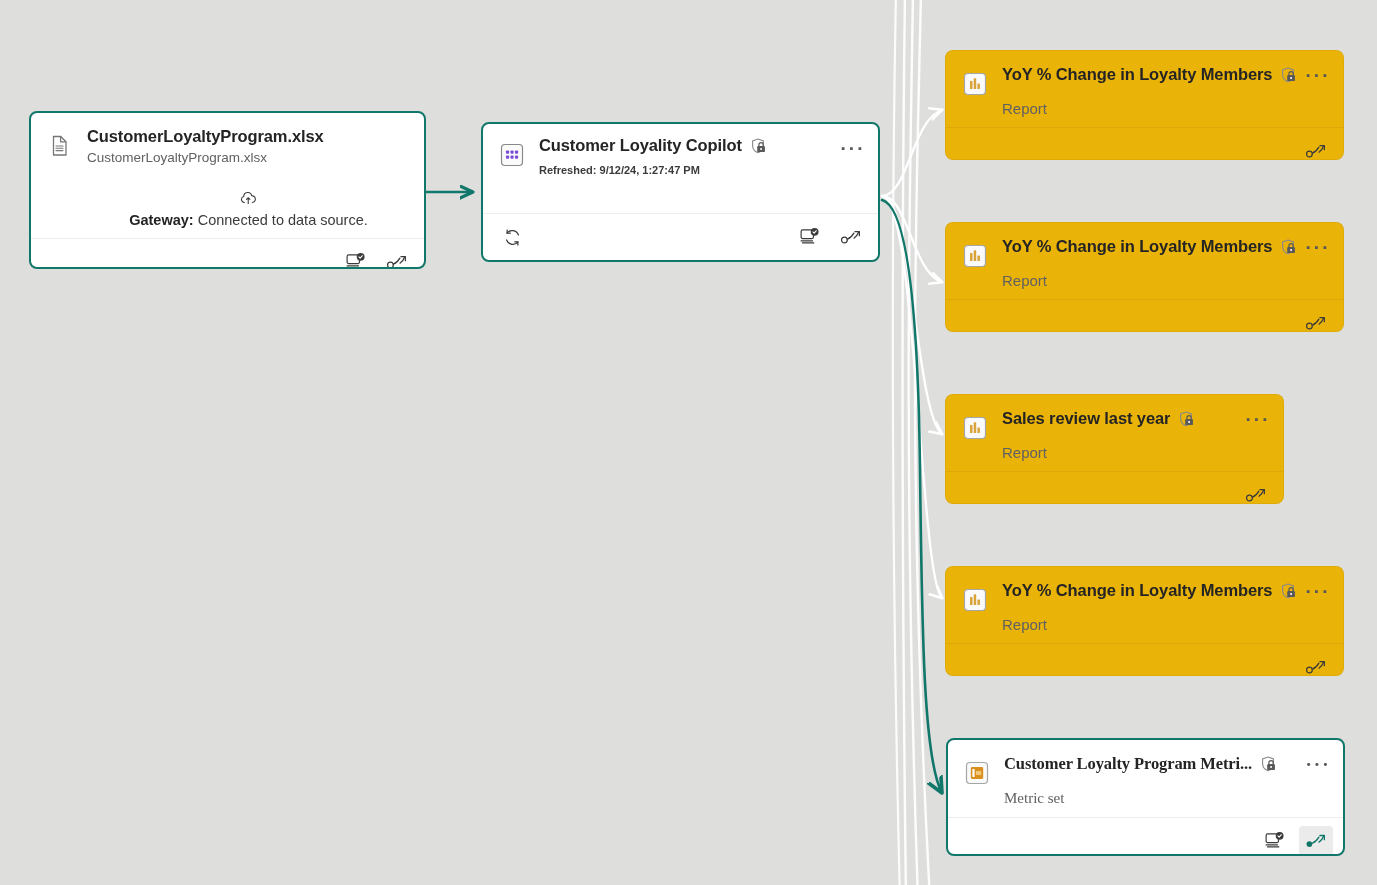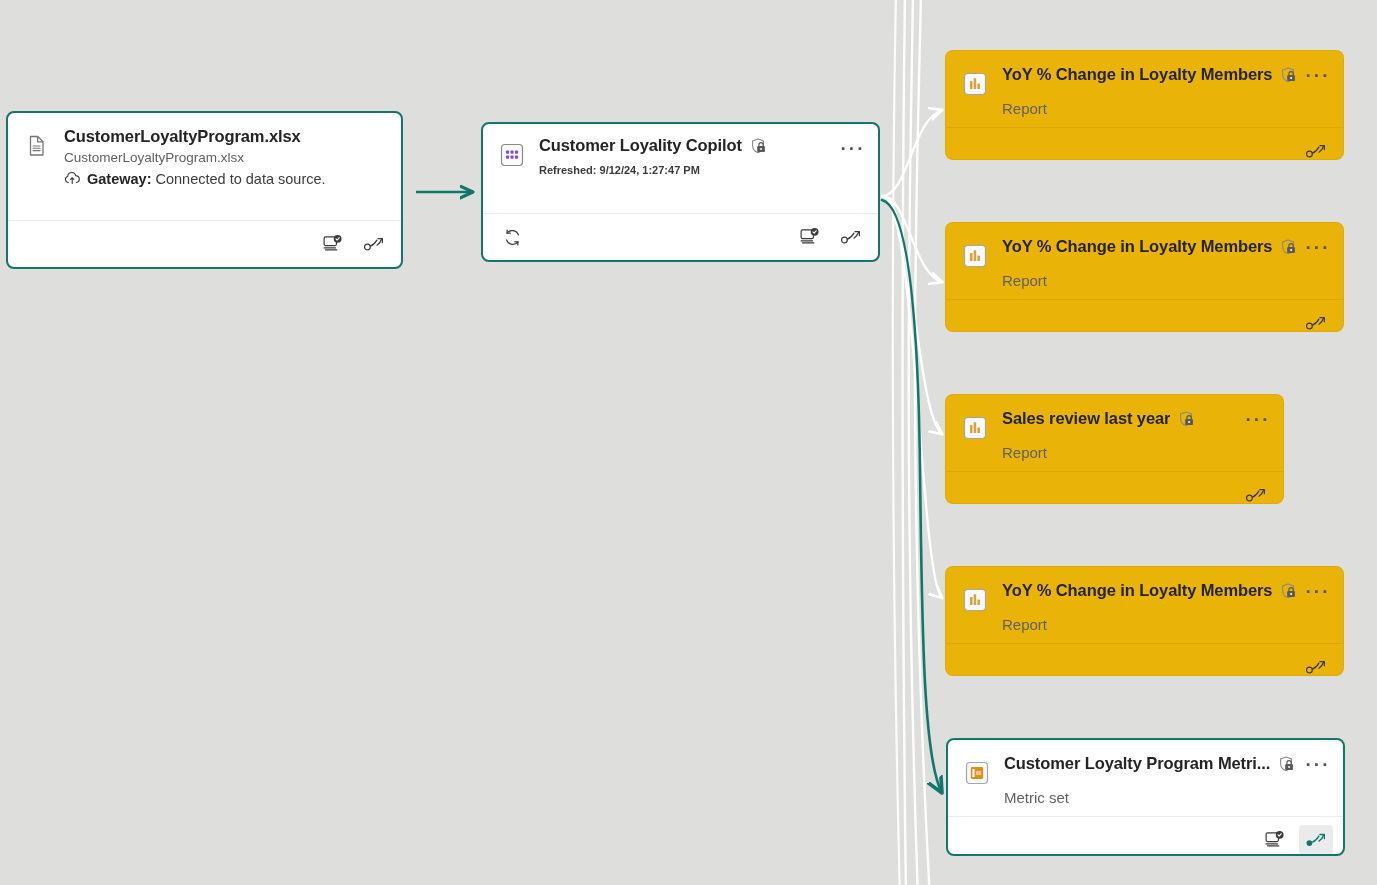--- a/index.html
+++ b/index.html
@@ -47,21 +47,21 @@
     font-size:15px;color:#616161;margin-top:16px;
     white-space:nowrap;overflow:hidden;text-overflow:ellipsis;
   }
   .card-meta{
     font-size:11px;color:#3b3b3b;font-weight:600;margin-top:9px;
     white-space:nowrap;
   }
   .card-sub2{
     font-size:13.5px;color:#616161;margin-top:4px;white-space:nowrap;
   }
-  .gateway-line{display:flex;align-items:flex-start;gap:6px;margin-top:6px;}
+  .gateway-line{display:flex;align-items:center;gap:6px;margin-top:26px;flex-direction:column;}
   .gateway-text{font-size:14.5px;color:#3b3b3b;white-space:nowrap;}
   .gateway-text b{font-weight:700;color:#242424;}
   .ellipsis-btn{
     position:absolute;right:12px;top:14px;
     width:26px;height:22px;
     display:flex;align-items:center;justify-content:center;
     color:#555;font-size:19px;line-height:10px;letter-spacing:2px;
     font-weight:700;cursor:pointer;user-select:none;
   }
   .card-footer{
@@ -113,21 +113,21 @@
       <path d="M882,196 C908,196 912,272 942,282" marker-end="url(#arrowWhite)"></path>
       <path d="M882,196 C912,196 916,414 942,434" marker-end="url(#arrowWhite)"></path>
       <path d="M882,196 C916,196 920,578 942,598" marker-end="url(#arrowWhite)"></path>
     </g>
 
     <path d="M882,200 C906,206 918,300 920,470 C922,640 924,760 942,793" stroke="#11776a" stroke-width="2.6" fill="none" stroke-linecap="round" marker-end="url(#arrowGreenSolid)"></path>
 
     <path d="M416,192 L472,192" stroke="#11776a" stroke-width="2.4" fill="none" marker-end="url(#arrowGreen)"></path>
   </svg>
 
-  <div class="card outlined" style="left:6px;top:111px;width:397px;height:158px;">
+  <div class="card outlined" style="left:29px;top:111px;width:397px;height:158px;">
     <div class="card-body">
       <div class="type-icon">
         <svg width="24" height="24" viewBox="0 0 24 24" fill="none">
           <path d="M5.5 2.5h7.2L18 7.8V21H5.5z" fill="#fff" stroke="#767676" stroke-width="1.3" stroke-linejoin="round"></path>
           <path d="M12.6 2.6v5.3H18" fill="none" stroke="#767676" stroke-width="1.3" stroke-linejoin="round"></path>
           <g stroke="#767676" stroke-width="1.1" stroke-linecap="round">
             <path d="M8 12h7"></path>
               <path d="M8 14.3h7"></path>
               <path d="M8 16.6h7"></path>
           </g>
@@ -385,21 +385,21 @@
         <svg width="23" height="18" viewBox="0 0 24 18" fill="none">
           <circle cx="4.6" cy="12.2" r="3" stroke="#3b3b3b" stroke-width="1.3" fill="none"></circle>
           <path d="M7.7 11.2C11 10 12.6 8 14.5 4.9" stroke="#3b3b3b" stroke-width="1.3" fill="none" stroke-linecap="round"></path>
           <path d="M14.6 10.2C17 8.6 18.6 6.4 19.6 3.6" stroke="#3b3b3b" stroke-width="1.3" fill="none" stroke-linecap="round"></path>
           <path d="M15.6 3.3h4.6v4.3" stroke="#3b3b3b" stroke-width="1.3" fill="none" stroke-linecap="round" stroke-linejoin="round"></path>
         </svg>
       </div>
     </div>
   </div>
 
-  <div class="card outlined" style="left:946px;top:738px;width:399px;height:118px;">
+  <div class="card outlined" style="left:946px;top:738px;width:399px;height:118px;font-family:Liberation Serif, serif;">
     <div class="card-body">
       <div class="type-icon">
         <svg width="26" height="26" viewBox="0 0 26 26">
           <rect x="2.5" y="2.5" width="21" height="21" rx="3.4" fill="#fafafa" stroke="#a6a6a6" stroke-width="1.2"></rect>
           <rect x="6.8" y="7" width="12.4" height="12" rx="1.4" fill="#d9901f"></rect>
           <rect x="8.4" y="9" width="2.2" height="8" rx="0.5" fill="#fff"></rect>
           <rect x="12" y="11" width="5.2" height="4" rx="0.6" fill="#f3c77a"></rect>
         </svg>
       </div>
       <div class="card-text">

